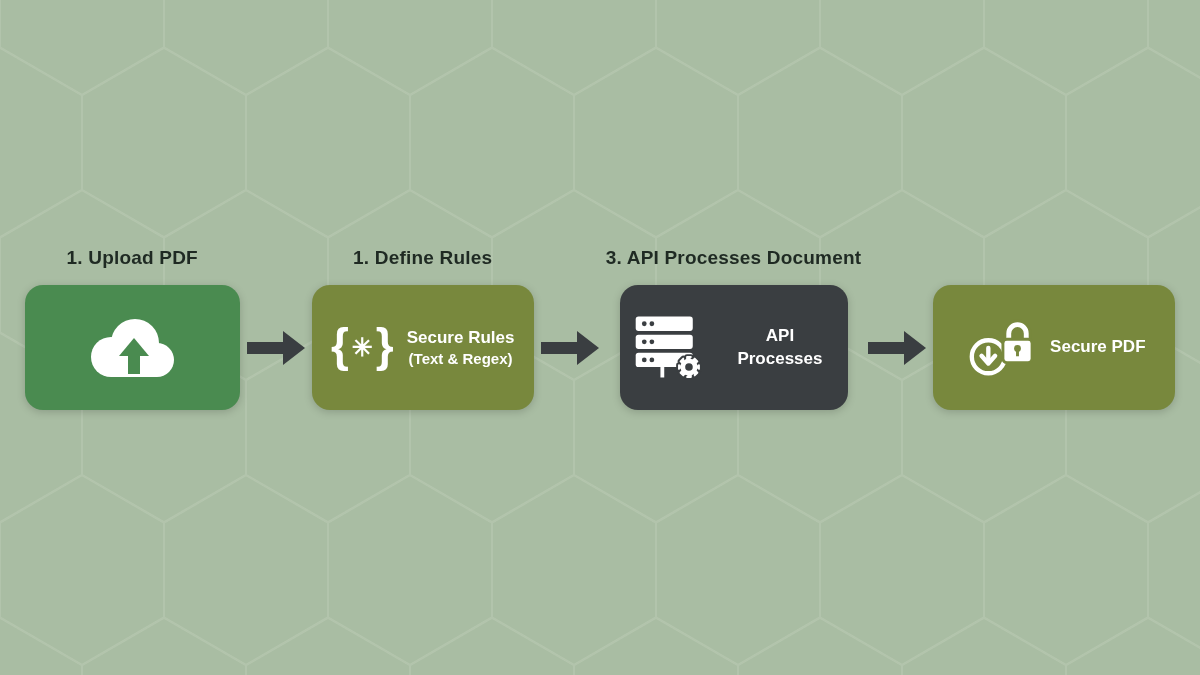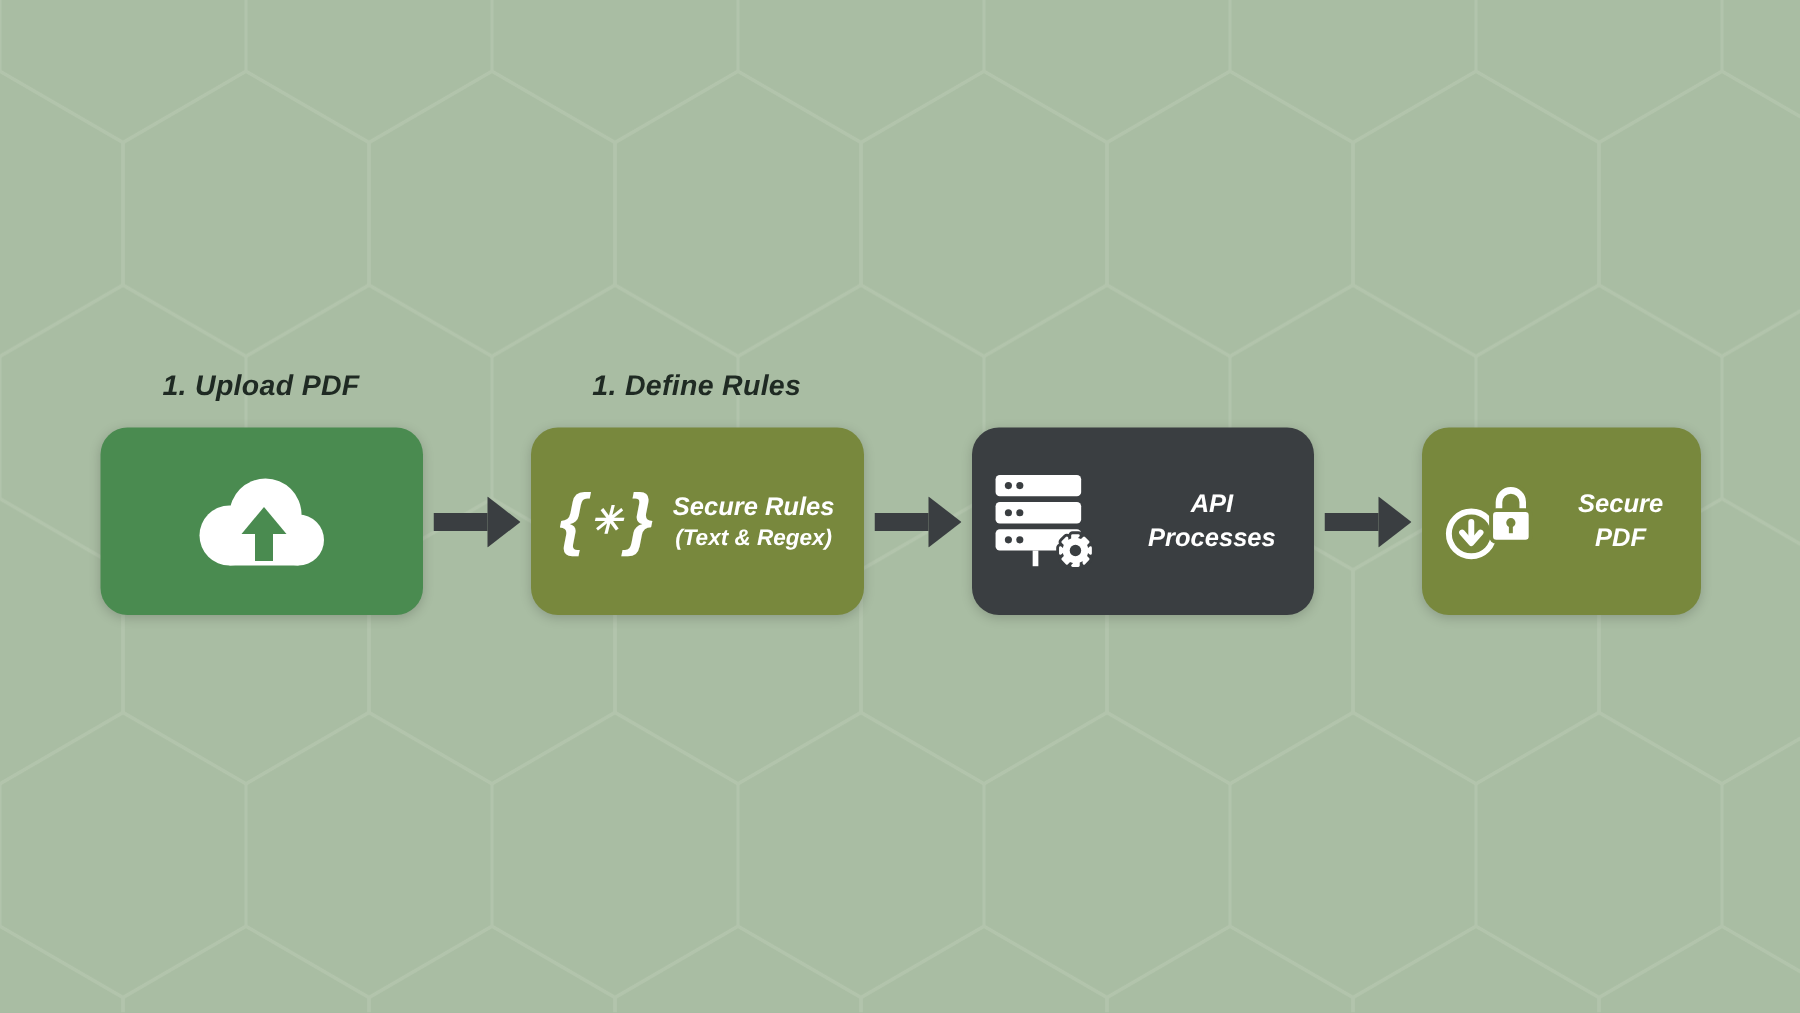--- a/index.html
+++ b/index.html
@@ -14,21 +14,20 @@
     position: absolute; inset: 0;
     width: 1200px; height: 675px;
     display: block;
   }
   .flow {
     position: absolute;
     top: 247px; left: 0; right: 0;
     display: flex;
     justify-content: center;
     align-items: flex-end;
-    font-style: italic;
   }
   .step { display: flex; flex-direction: column; align-items: center; }
   .step-label {
     font-size: 19px;
     font-weight: bold;
     color: #1f2a23;
     white-space: nowrap;
     text-align: center;
     margin-bottom: 16px;
     letter-spacing: 0.2px;
@@ -42,21 +41,21 @@
     gap: 13px;
     padding: 0 10px;
     box-sizing: border-box;
     box-shadow: 0 2px 8px rgba(0,0,0,0.18);
   }
   .box-green { background: #4a8b50; width: 215px; }
   .box-olive { background: #78883d; }
   .box-dark  { background: #3a3e41; }
   .w2 { width: 222px; }
   .w3 { width: 228px; }
-  .w4 { width: 186px; }
+  .w4 { width: 242px; }
   .box-text { color: #ffffff; text-align: center; }
   .box-title { font-size: 17px; font-weight: bold; line-height: 1.3; }
   .box-sub   { font-size: 15px; font-weight: bold; line-height: 1.3; }
   .braces {
     display: flex;
     align-items: center;
     color: #ffffff;
     font-weight: bold;
   }
   .brace { font-size: 46px; line-height: 1; padding-bottom: 6px; }
@@ -130,20 +129,21 @@
   </div>
 
   <div class="arrow">
     <svg width="58" height="34" viewBox="0 0 58 34" xmlns="http://www.w3.org/2000/svg">
       <rect x="0" y="11" width="36" height="12" fill="#3a3e41"></rect>
       <polygon points="36,0 58,17 36,34" fill="#3a3e41"></polygon>
     </svg>
   </div>
 
   <div class="step">
+    <div class="step-label">3. API Processes Document</div>
     <div class="box box-dark w3">
       <svg width="82" height="70" viewBox="0 0 84 70" xmlns="http://www.w3.org/2000/svg">
         <g fill="#ffffff">
           <rect x="6" y="2" width="60" height="15" rx="3"></rect>
           <rect x="6" y="21" width="60" height="15" rx="3"></rect>
           <rect x="6" y="40" width="60" height="15" rx="3"></rect>
         </g>
         <g fill="#3a3e41">
           <circle cx="15" cy="9.5" r="2.5"></circle>
             <circle cx="23" cy="9.5" r="2.5"></circle>

